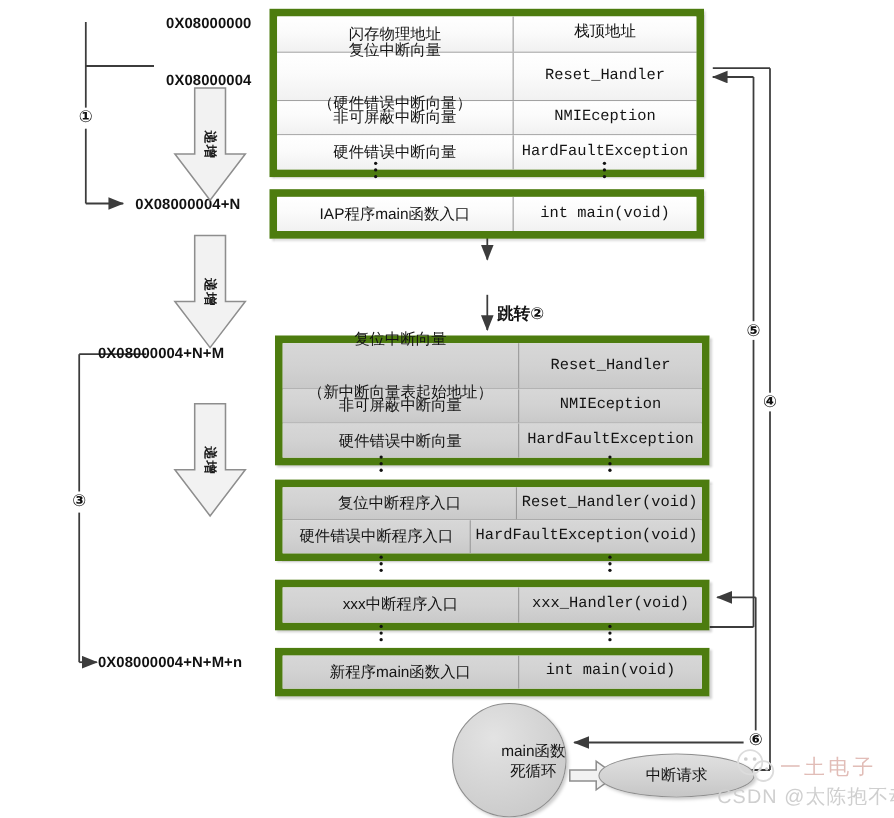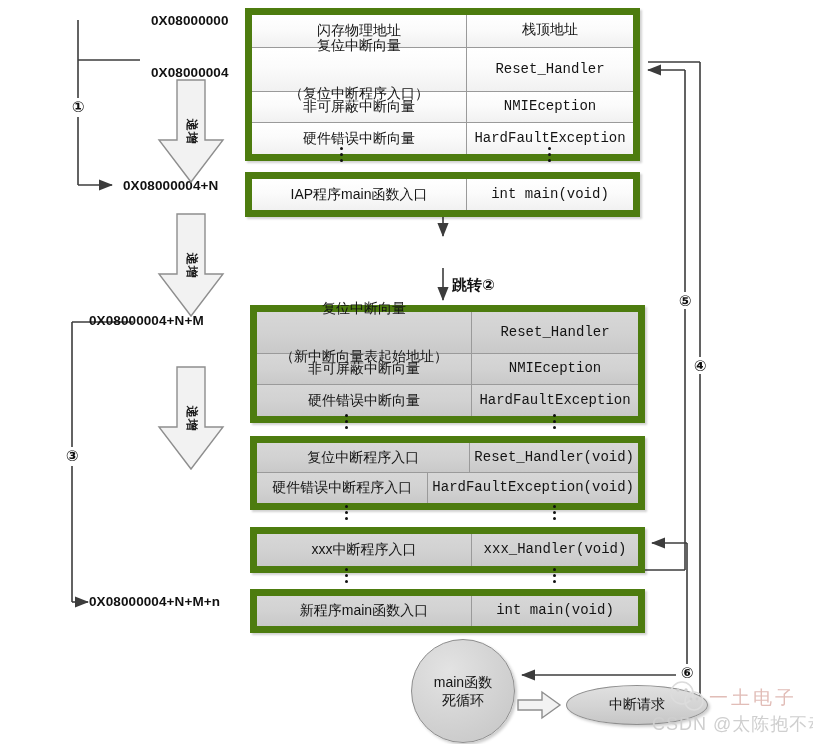--- a/index.html
+++ b/index.html
@@ -258,21 +258,21 @@
   </div>
 
   <div class="vtable tbl-light" style="left:245px;top:8px;width:395px;">
     <div class="vrow" style="height:33px;">
       <div class="vcell left">闪存物理地址</div>
       <div class="vcell right">栈顶地址</div>
     </div>
     <div class="vrow" style="height:44px;">
       <div class="vcell left two-line">
         <span>复位中断向量</span>
-        <span>（复位中断程序入口）</span>
+        <span>（硬件错误中断向量）</span>
       </div>
       <div class="vcell right">Reset_Handler</div>
     </div>
     <div class="vrow" style="height:31px;">
       <div class="vcell left">非可屏蔽中断向量</div>
       <div class="vcell right">NMIEception</div>
     </div>
     <div class="vrow" style="height:31px;">
       <div class="vcell left">硬件错误中断向量</div>
       <div class="vcell right">HardFaultException</div>
@@ -369,34 +369,34 @@
       <i></i>
   </div>
 
   <div class="vtable tbl-gray" style="left:250px;top:589px;width:395px;">
     <div class="vrow" style="height:30px;">
       <div class="vcell left">新程序main函数入口</div>
       <div class="vcell right">int main(void)</div>
     </div>
   </div>
 
-  <div class="circle-shape" style="left:411px;top:639px;width:102px;height:102px;">
+  <div class="circle-shape" style="left:411px;top:639px;width:102px;height:102px;justify-content:flex-end;">
     <div>
       <div>main函数</div>
       <div>死循环</div>
     </div>
   </div>
 
   <div class="abs" style="left:516px;top:690px;width:46px;height:30px;">
     <svg viewBox="0 0 46 30" width="46" height="30">
       <polygon points="2,10 26,10 26,2 44,15 26,28 26,20 2,20" fill="#f2f2f2" stroke="#8e8e8e" stroke-width="1.4"></polygon>
     </svg>
   </div>
 
-  <div class="ellipse-shape" style="left:566px;top:685px;width:140px;height:38px;">中断请求</div>
+  <div class="ellipse-shape" style="left:544px;top:685px;width:140px;height:38px;">中断请求</div>
 
   <div class="wm-logo" style="left:668px;top:681px;width:44px;height:34px;">
     <svg viewBox="0 0 44 34" width="44" height="34">
       <circle cx="14" cy="12" r="11" fill="none" stroke="#dcdcdc" stroke-width="1.6"></circle>
       <circle cx="26" cy="20" r="9" fill="none" stroke="#dcdcdc" stroke-width="1.6"></circle>
       <circle cx="10" cy="9" r="1.7" fill="#cfcfcf"></circle>
       <circle cx="18" cy="9" r="1.7" fill="#cfcfcf"></circle>
       <circle cx="23" cy="18" r="1.4" fill="#cfcfcf"></circle>
       <circle cx="29" cy="18" r="1.4" fill="#cfcfcf"></circle>
     </svg>

